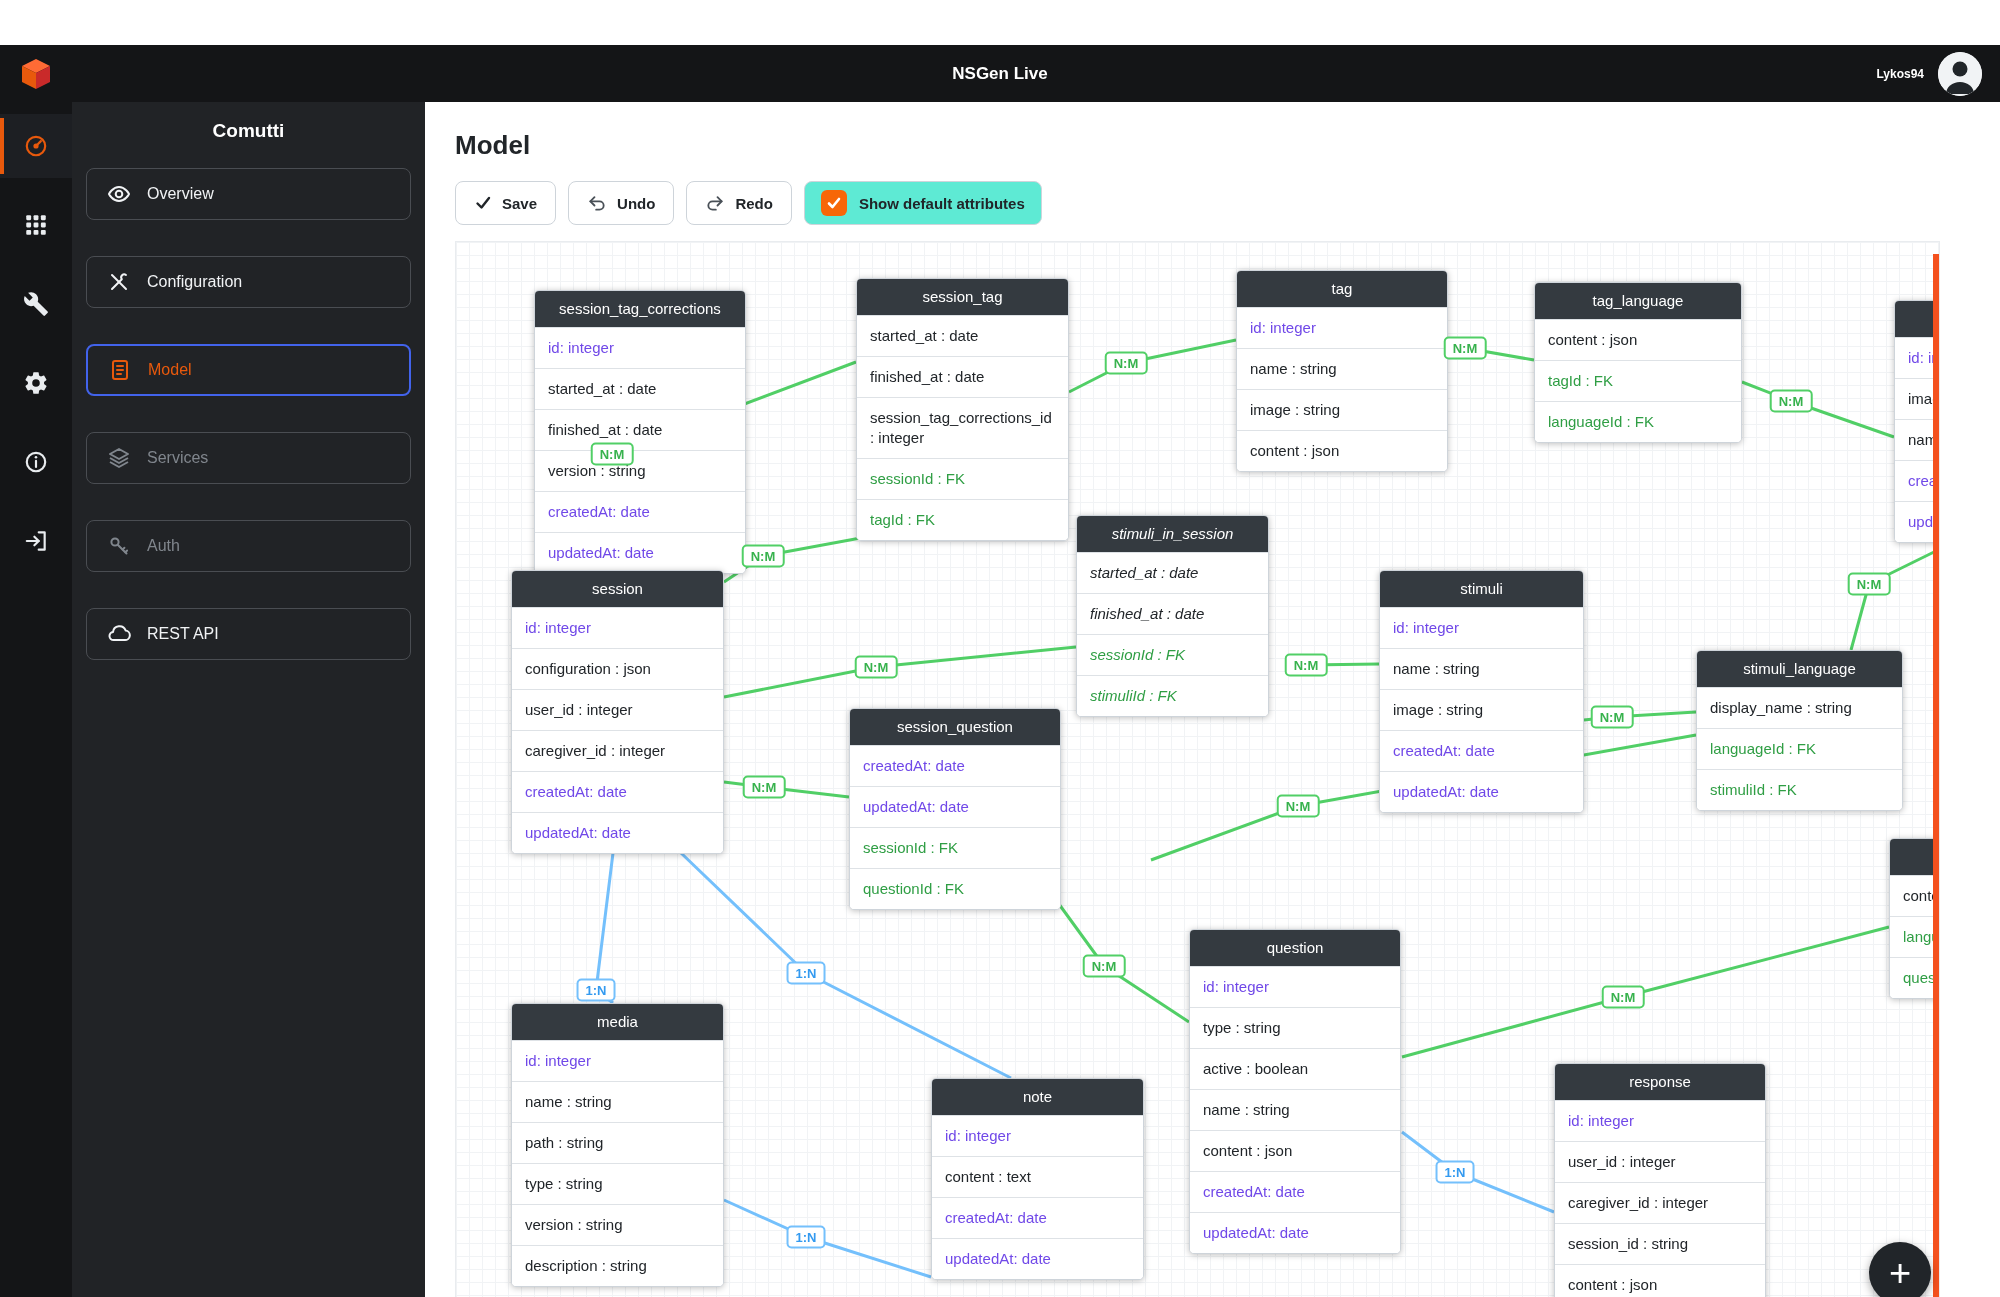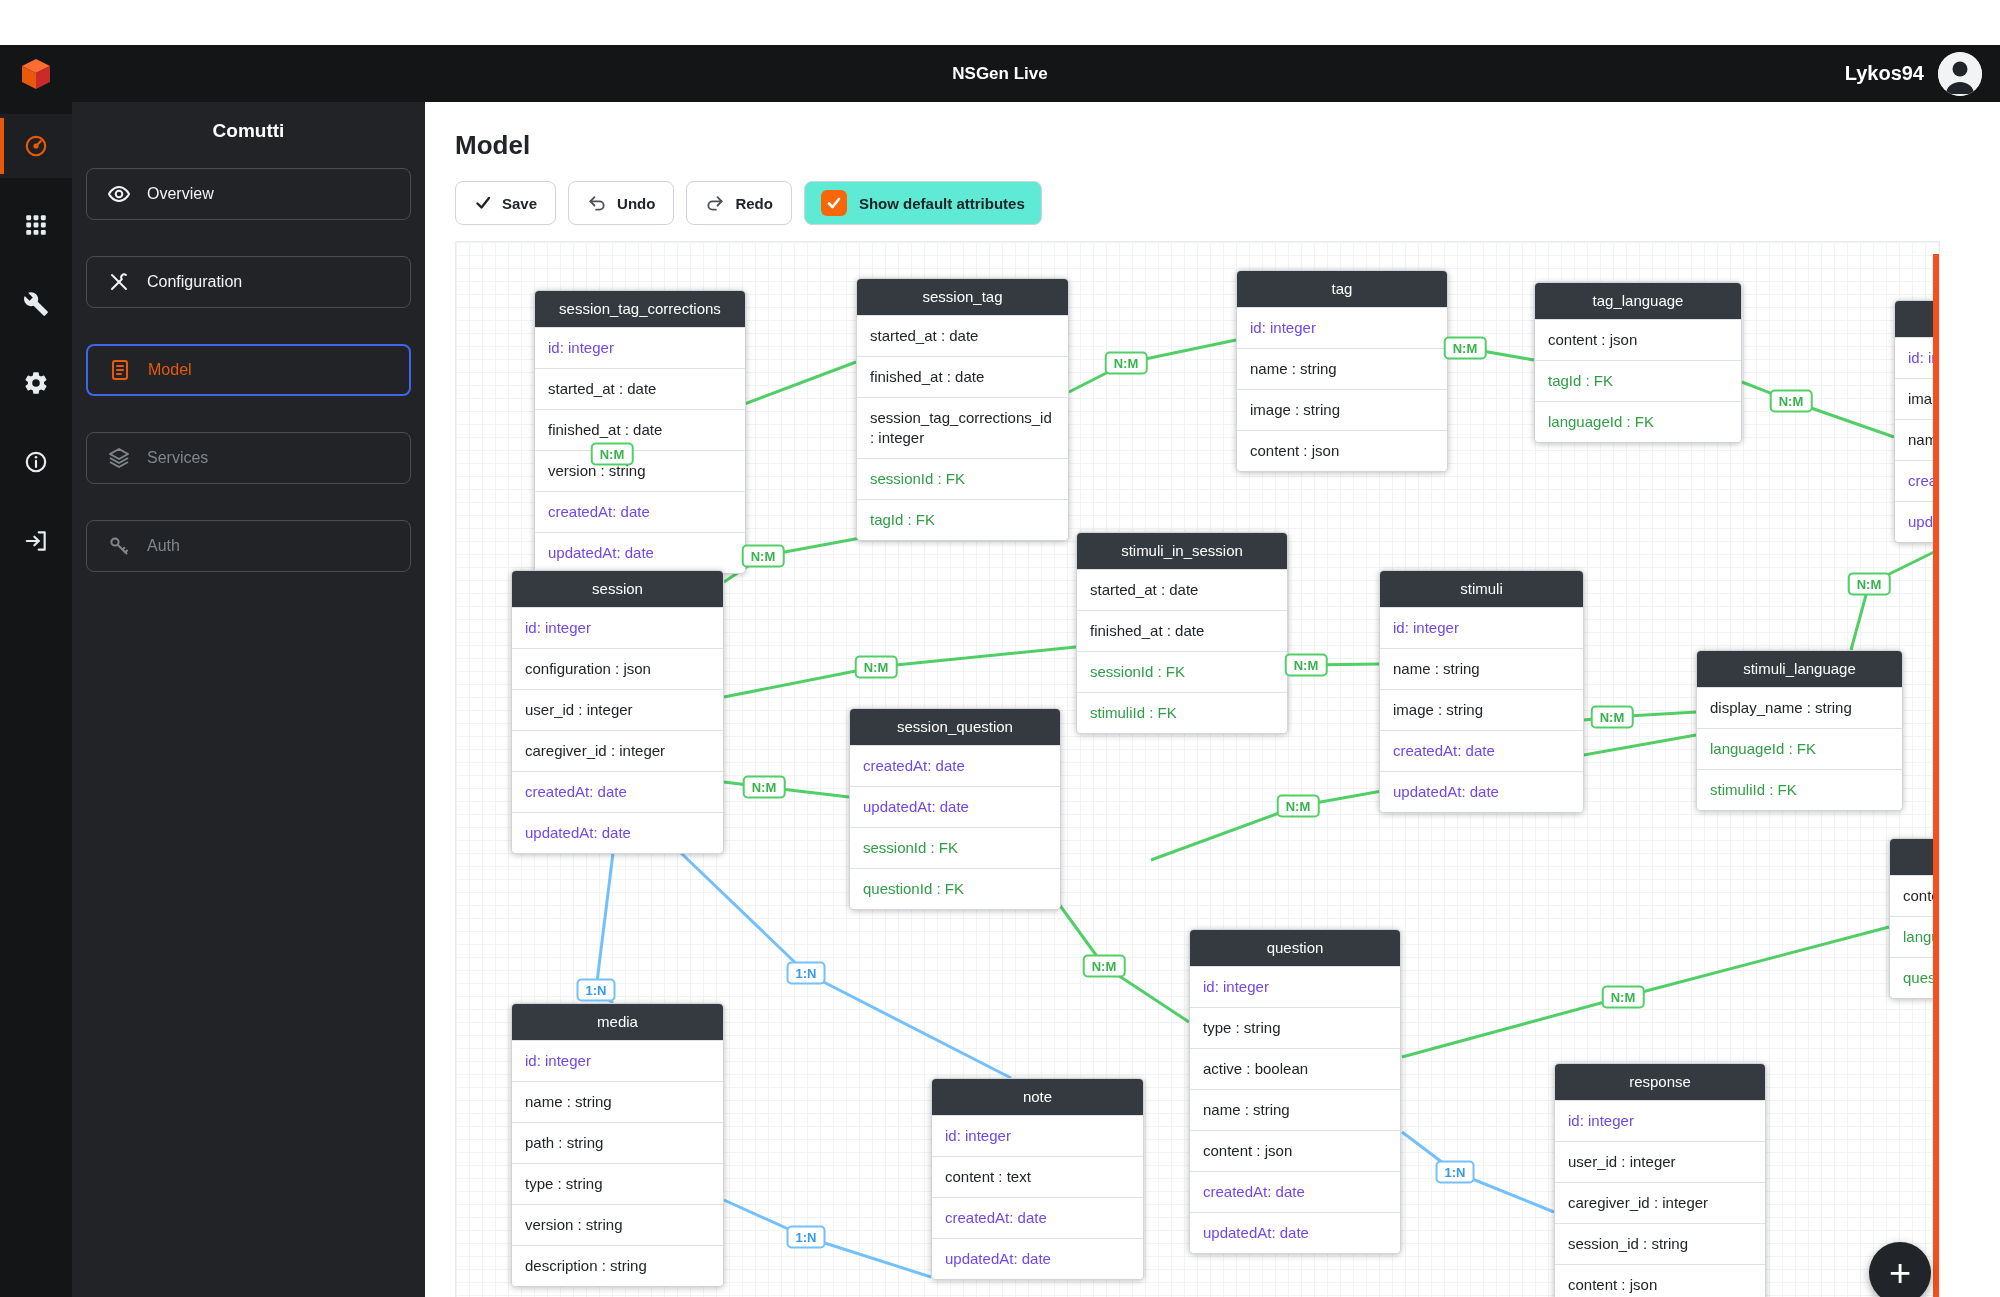--- a/index.html
+++ b/index.html
@@ -12,21 +12,21 @@
   
   .topbar {
     height:57px; background:#141517; display:flex; align-items:center;
     padding:0 18px; position:relative; color:#fff;margin-top:45px;
   }
   .topbar-title {
     position:absolute; left:0; right:0; text-align:center;
     font-size:17px; font-weight:bold; pointer-events:none;
   }
   .topbar-right { margin-left:auto; display:flex; align-items:center; gap:14px; z-index:2; }
-  .username { font-size:20px; font-weight:bold; }
+  .username { font-size:12px; font-weight:bold; }
   .avatar { width:44px; height:44px; border-radius:50%; overflow:hidden; background:#f1f3f5; }
   
   .app { display:flex; height:1240px; }
   
   .rail {
     width:72px; background:#141517; display:flex; flex-direction:column;
     align-items:center; padding-top:12px; flex-shrink:0;
   }
   .rail-item {
     width:72px; height:64px; margin-bottom:15px; display:flex; align-items:center;
@@ -260,20 +260,28 @@
         <svg class="icn" width="24" height="24" viewBox="0 0 24 24" fill="none" stroke="currentColor" stroke-width="2" stroke-linecap="round">
           <circle cx="8" cy="8" r="3.6"></circle>
             <path d="M10.7 10.7L19.5 19.5"></path>
             <path d="M15.6 15.6l1.8-1.8"></path>
             <path d="M18.3 18.3l1.8-1.8"></path>
         </svg>
       </span>
       <span>Auth</span>
     </div>
 
+    <div class="side-item">
+      <span>
+        <svg class="icn" width="24" height="24" viewBox="0 0 24 24" fill="none" stroke="currentColor" stroke-width="2" stroke-linejoin="round">
+          <path d="M17.5 18h-11a4 4 0 0 1-.5-7.97A6.5 6.5 0 0 1 18.6 8.5 4.25 4.25 0 0 1 17.5 18z"></path>
+        </svg>
+      </span>
+      <span>REST API</span>
+    </div>
 
   </div>
 
   <div class="main">
     <h1 class="page-title">Model</h1>
 
     <div class="toolbar">
       <button class="tbtn">
         <span>
           <svg class="icn" width="18" height="18" viewBox="0 0 18 18" fill="none" stroke="#212529" stroke-width="2.4" stroke-linecap="round" stroke-linejoin="round">
@@ -373,21 +381,21 @@
         </div>
         <div class="entity" style="left: 55px; top: 328px; width: 213px;">
           <div class="entity-header">session</div>
           <div class="entity-row key">id: integer</div>
           <div class="entity-row plain">configuration : json</div>
           <div class="entity-row plain">user_id : integer</div>
           <div class="entity-row plain">caregiver_id : integer</div>
           <div class="entity-row key">createdAt: date</div>
           <div class="entity-row key">updatedAt: date</div>
         </div>
-        <div class="entity" style="left: 620px; top: 290px; width: 212px;">
+        <div class="entity" style="left: 620px; top: 273px; width: 193px; font-style: italic;">
           <div class="entity-header">stimuli_in_session</div>
           <div class="entity-row plain">started_at : date</div>
           <div class="entity-row plain">finished_at : date</div>
           <div class="entity-row fk">sessionId : FK</div>
           <div class="entity-row fk">stimuliId : FK</div>
         </div>
         <div class="entity" style="left: 923px; top: 328px; width: 205px;">
           <div class="entity-header">stimuli</div>
           <div class="entity-row key">id: integer</div>
           <div class="entity-row plain">name : string</div>

